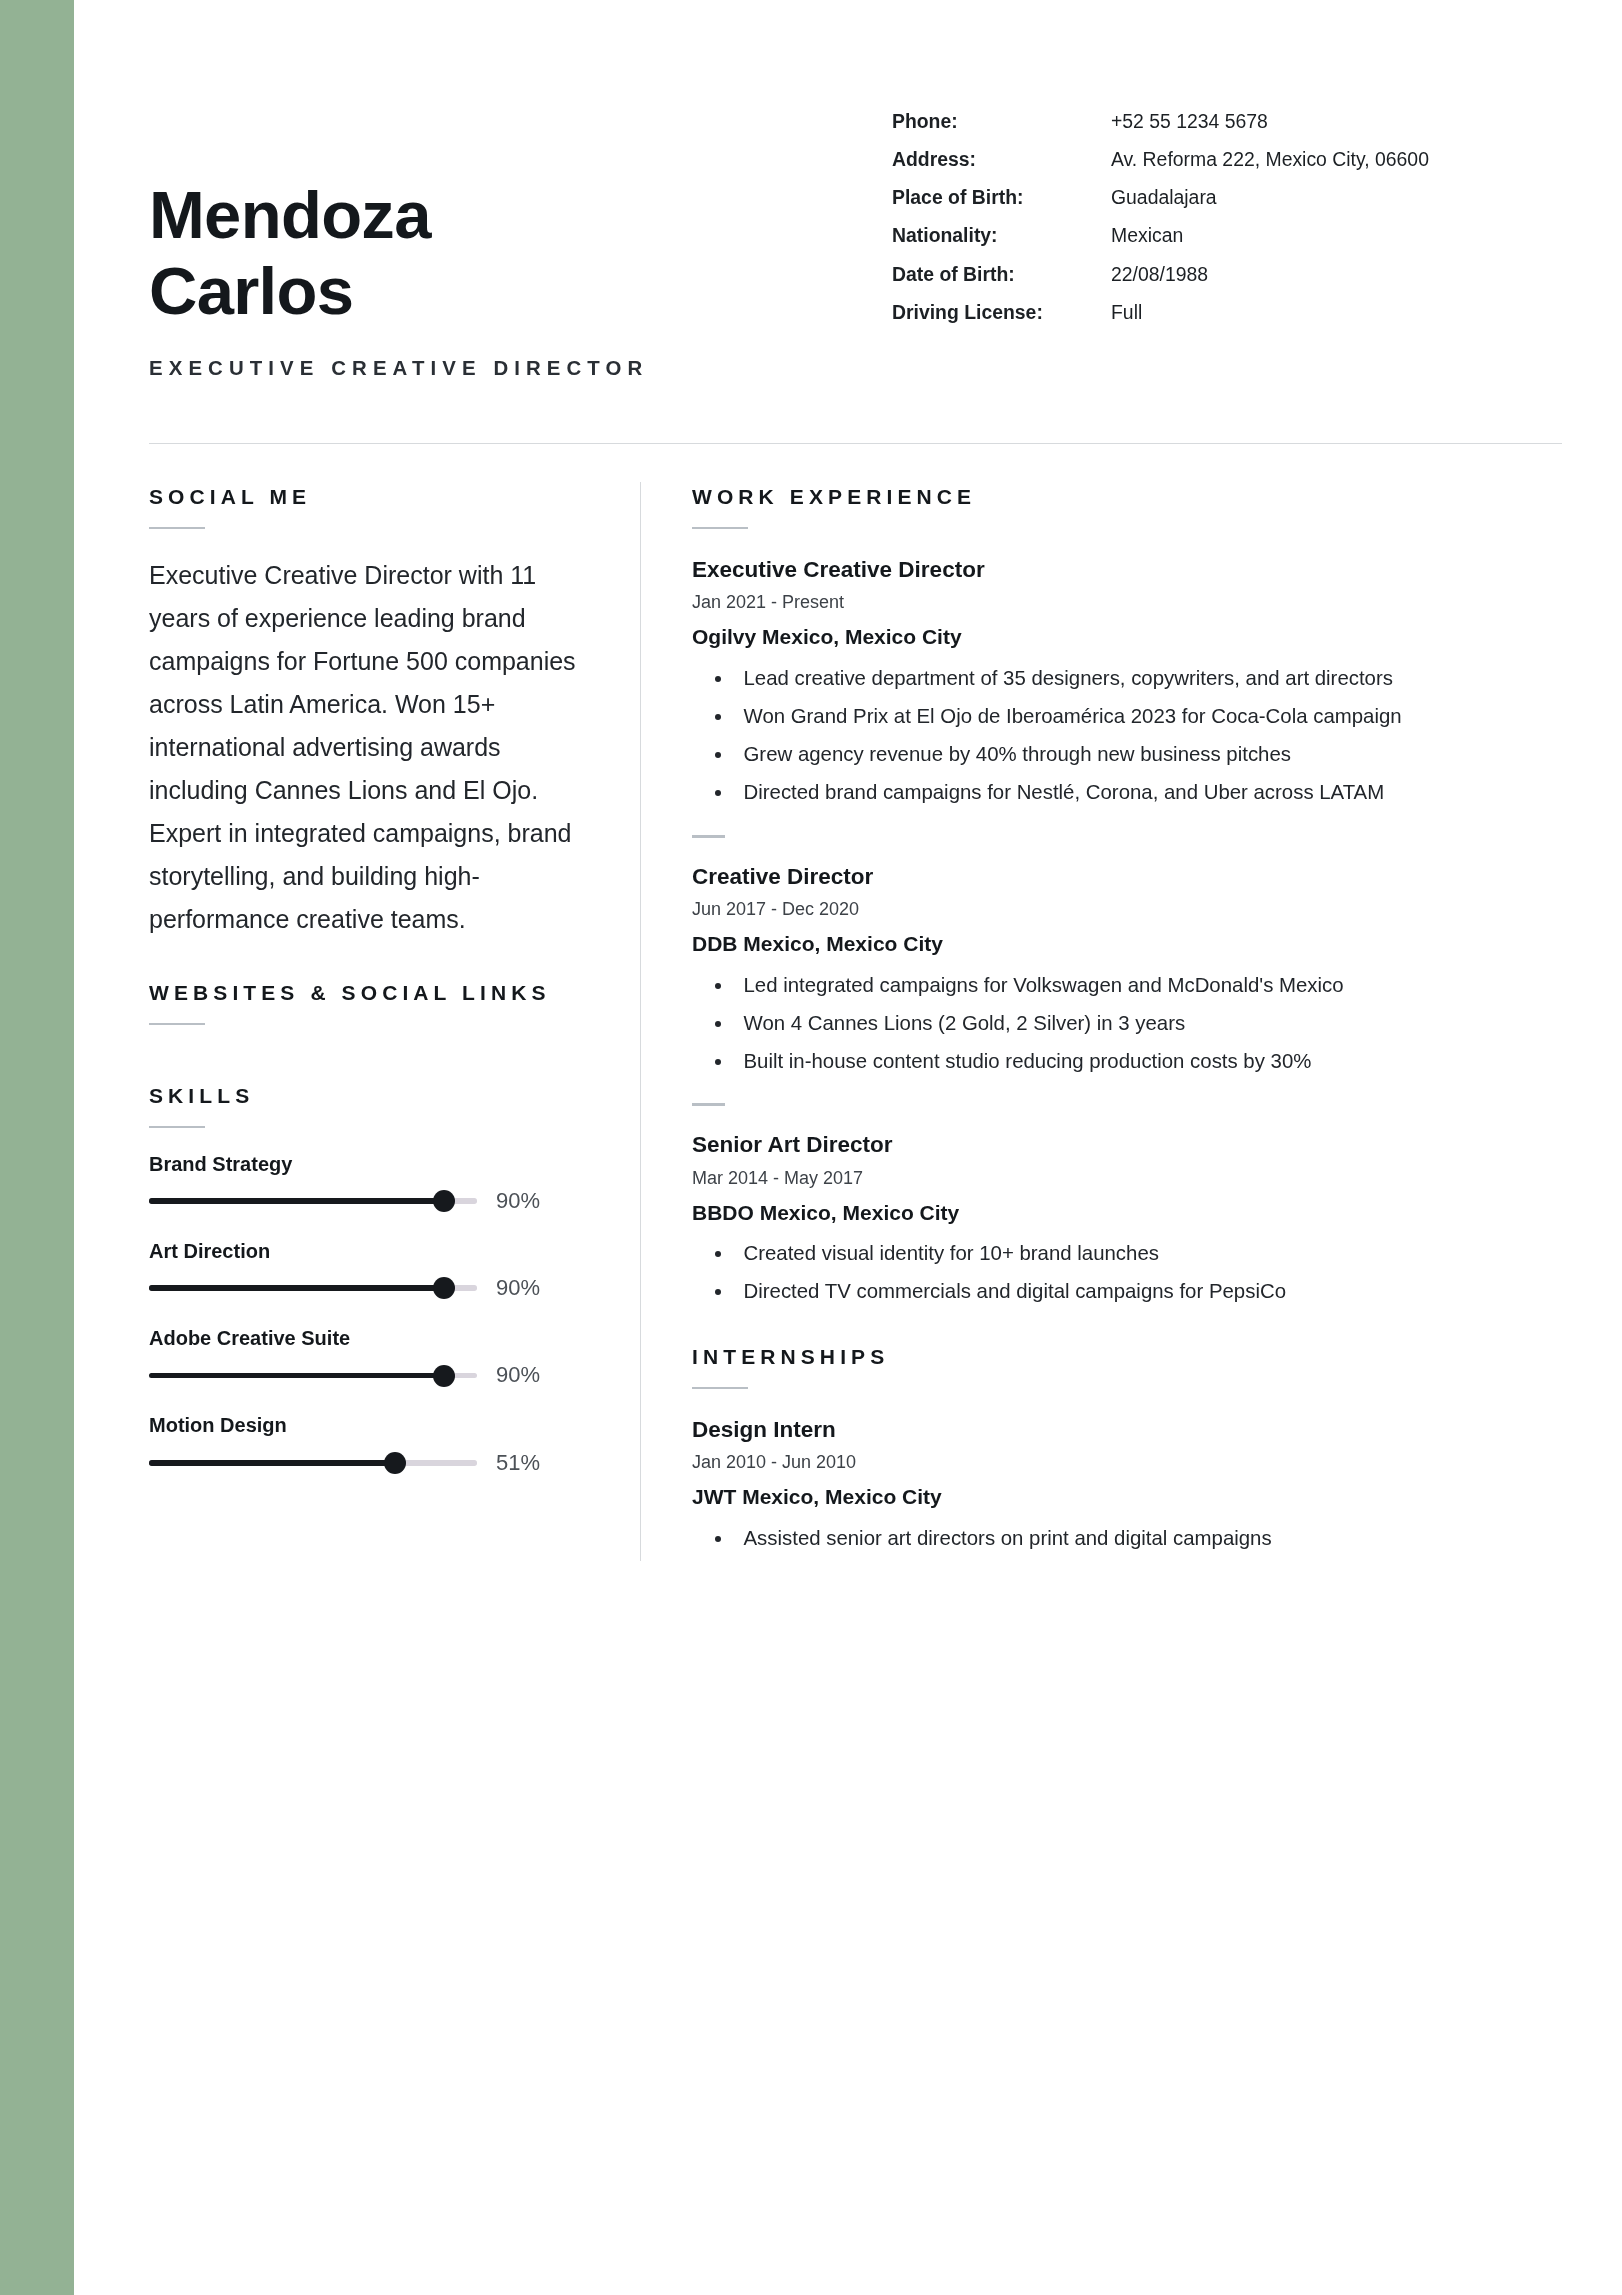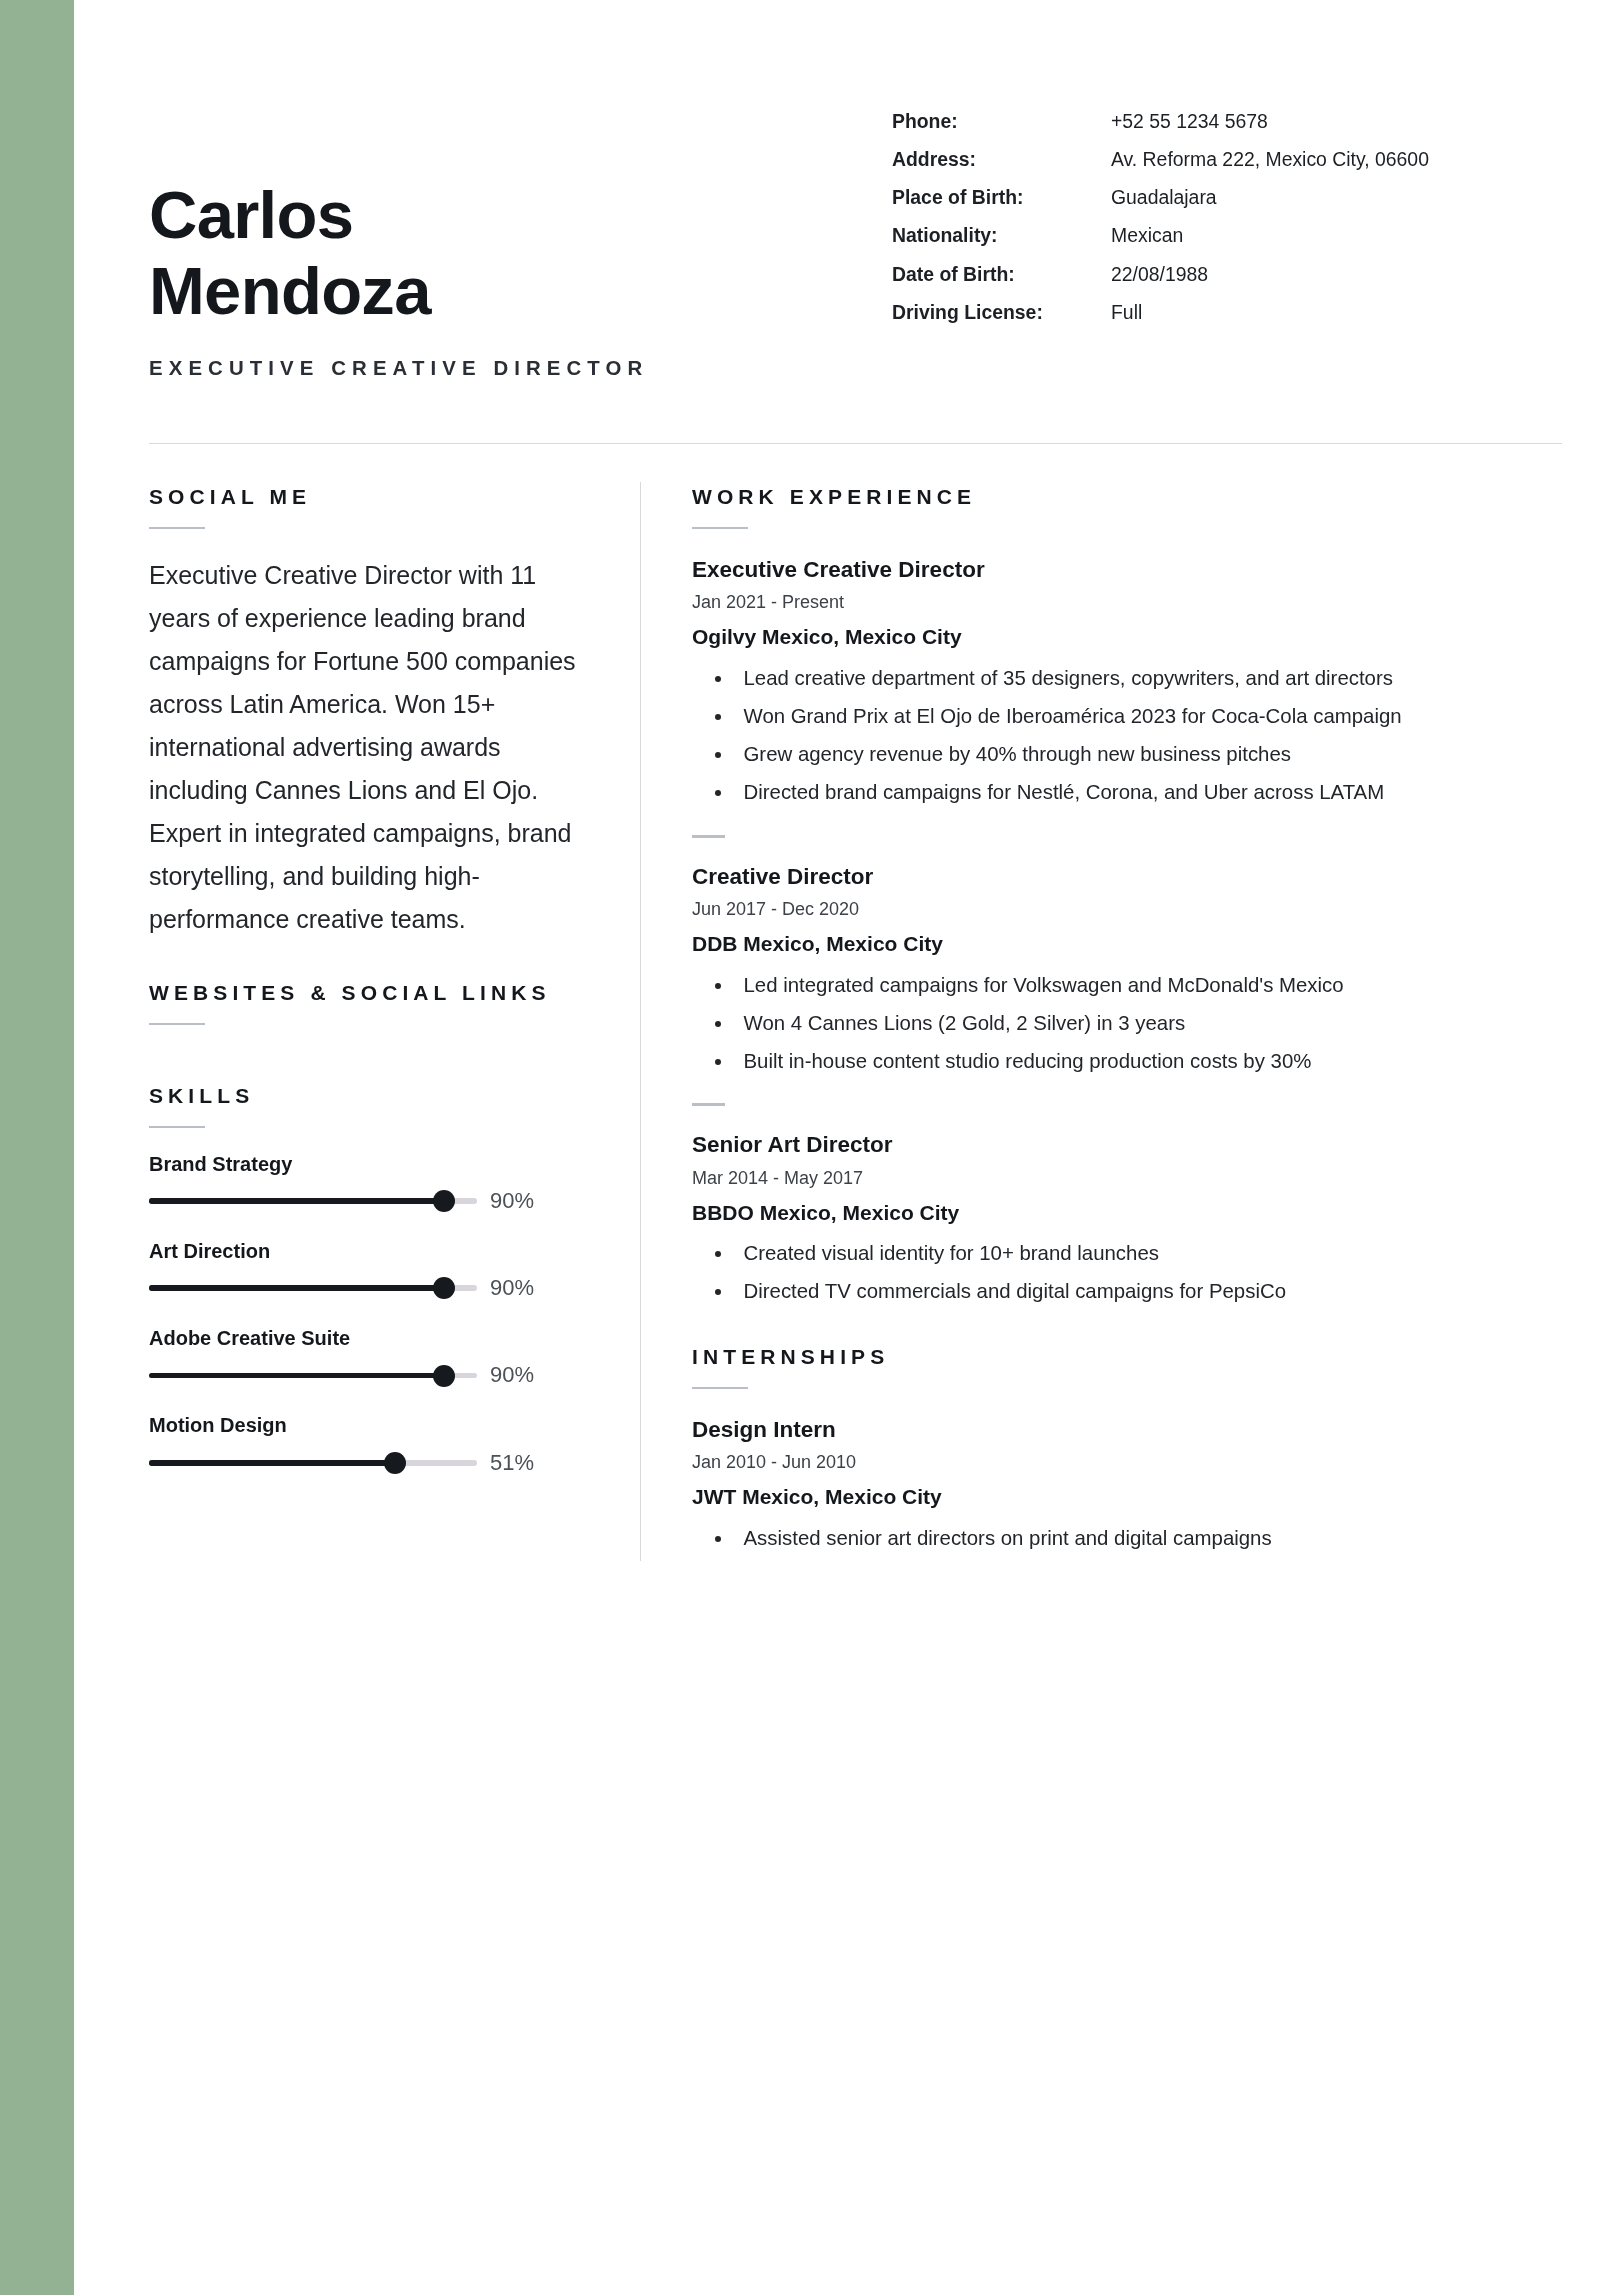--- a/index.html
+++ b/index.html
@@ -126,21 +126,21 @@
   .skill-knob {
     position: absolute;
     top: -8.2px;
     width: 22px;
     height: 22px;
     background: #16191d;
     border-radius: 50%;
     transform: translateX(-11px);
   }
   .skill-pct {
-    margin-left: 13px;
+    margin-left: 19px;
     font-size: 22px;
     color: #4c5157;
   }
 
   
   .job { margin-bottom: 6.8px; }
   .job-role {
     font-size: 22.5px;
     font-weight: bold;
     color: #14181c;
@@ -176,22 +176,22 @@
 <body>
 
 <div class="page">
   <div class="green-bar"></div>
 
   <div class="content">
 
     <div class="header">
       <div class="header-left">
         <div class="name">
+          <div>Mendoza</div>
           <div>Carlos</div>
-          <div>Mendoza</div>
         </div>
         <div class="job-title">EXECUTIVE CREATIVE DIRECTOR</div>
       </div>
 
       <table class="contact-table">
         <tbody>
           <tr>
             <td class="label">Phone:</td>
             <td>+52 55 1234 5678</td>
           </tr>

